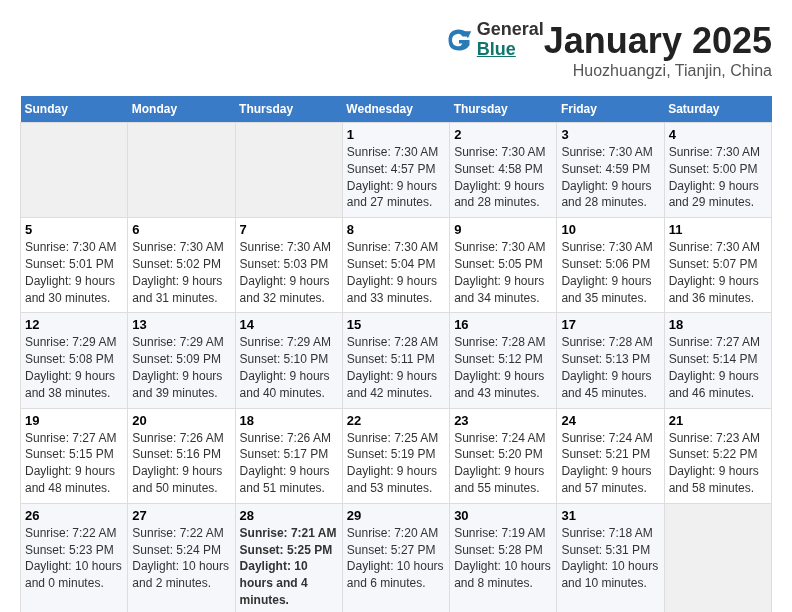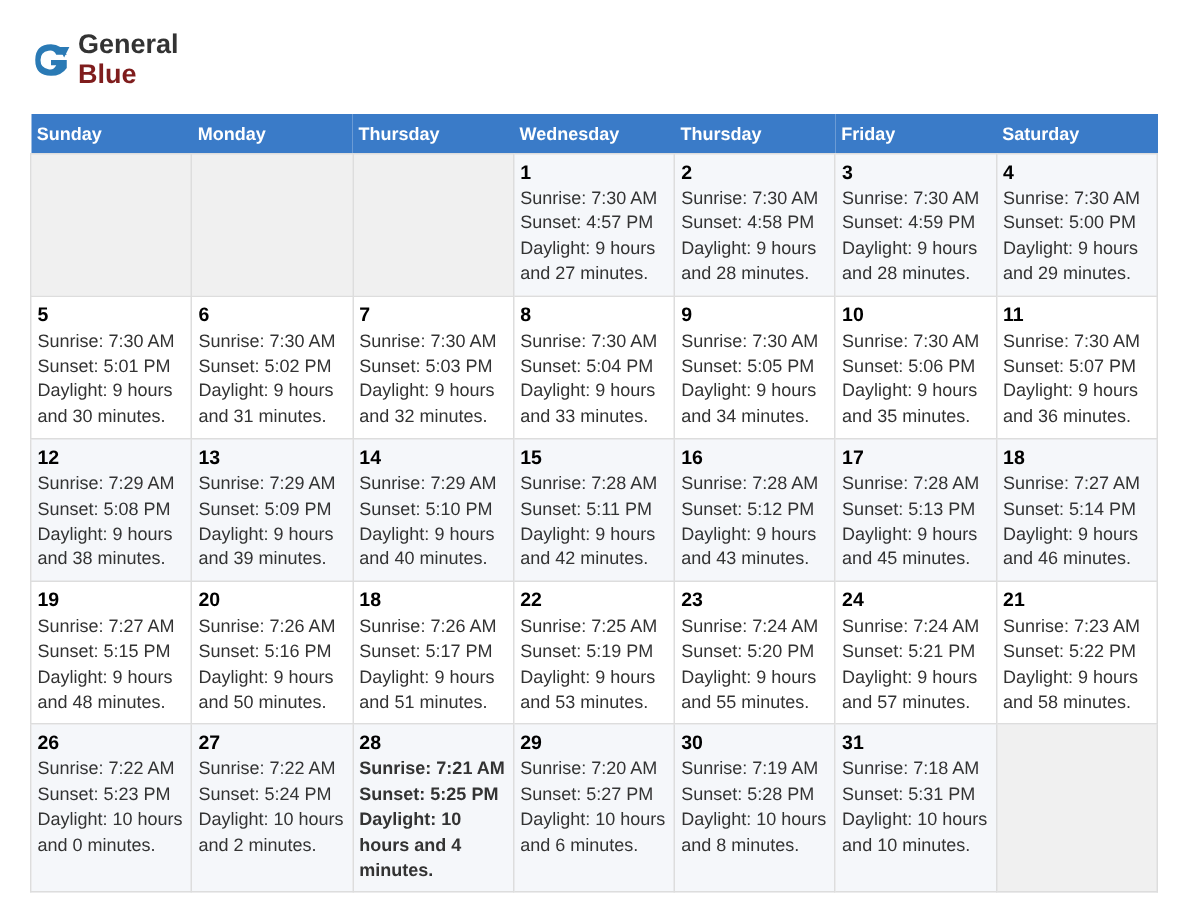--- a/index.html
+++ b/index.html
@@ -5,36 +5,36 @@
     * { box-sizing: border-box; margin: 0; padding: 0; }
     body {
       font-family: Arial, sans-serif;
       background: #fff;
       width: 792px;
       min-height: 612px;
       padding: 20px;
     }
     .header {
       display: flex;
-      justify-content: flex-start;
+      justify-content: flex-end;
       align-items: flex-start;
       margin-bottom: 16px;
     }
     .logo {
       display: flex;
       align-items: center;
       gap: 4px;
     }
     .logo-text {
       font-size: 18px;
       font-weight: bold;
       line-height: 1.1;
     }
     .logo-general { color: #333; }
-    .logo-blue { color: #7f1d1d; }
+    .logo-blue { color: #0f766e; text-decoration: underline; }
     .logo-icon {
       width: 28px;
       height: 28px;
     }
     .title-block { text-align: right; }
     .title-main {
       font-size: 36px;
       font-weight: bold;
       color: #222;
     }
@@ -95,20 +95,24 @@
   <div class="logo">
     <svg class="logo-icon" viewBox="0 0 32 32">
       <path d="M4 16 Q4 4 16 4 Q24 4 28 12 L20 12 Q18 8 14 9 Q8 10 8 16 Q8 22 14 23 Q18 24 20 20 L16 20 L16 16 L28 16 L28 22 Q24 28 16 28 Q4 28 4 16Z" fill="#2a7ab5"></path>
       <path d="M22 6 L30 6 L26 14 Z" fill="#2a7ab5"></path>
     </svg>
     <div class="logo-text">
       <span class="logo-general">General</span><br>
       <span class="logo-blue">Blue</span>
     </div>
   </div>
+  <div class="title-block">
+    <div class="title-main">January 2025</div>
+    <div class="title-sub">Huozhuangzi, Tianjin, China</div>
+  </div>
 </div>
 
 <table>
   <thead>
     <tr>
     <th>Sunday</th>
         <th>Monday</th>
         <th>Thursday</th>
         <th>Wednesday</th>
         <th>Thursday</th>

